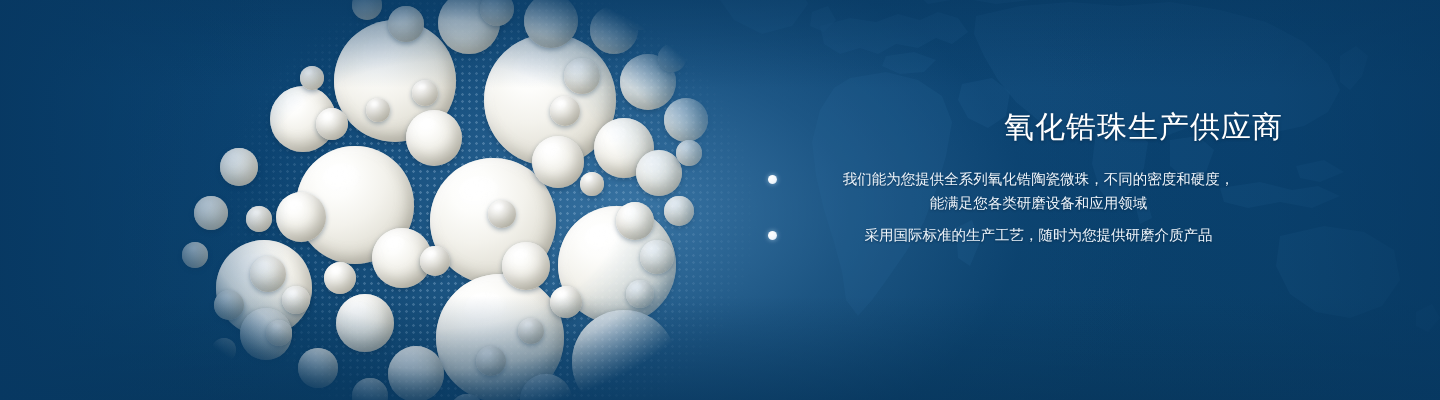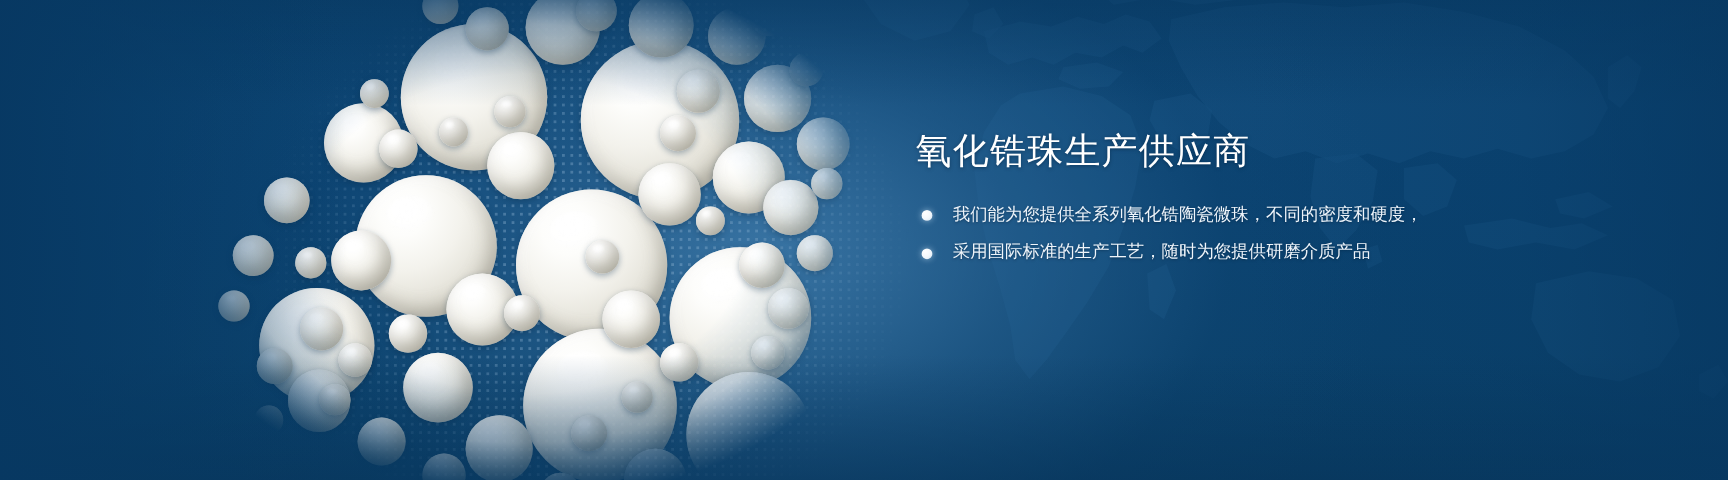--- a/index.html
+++ b/index.html
@@ -79,32 +79,34 @@
   .copy{position:absolute;left:763px;top:108px;width:520px;}
   .headline{
     color:#ffffff;
     font-size:30px;
     line-height:38px;
     letter-spacing:1px;
     font-weight:400;
     text-shadow:0 1px 3px rgba(3,30,56,0.55);
     margin:0 0 22px 0;
     white-space:nowrap;
+    text-align:right;
   }
   .bullets{list-style:none;margin:0;padding:0;}
   .bullet{
     position:relative;
     padding-left:31px;
     margin-bottom:9px;
     color:#eef4fa;
     font-size:14.5px;
     line-height:23px;
     text-shadow:0 1px 2px rgba(3,30,56,0.50);
-  }
-  .bullet:last-child{margin-bottom:16px;font-family:Liberation Mono, monospace;}
+    text-align:center;
+  }
+  .bullet:last-child{margin-bottom:16px;}
   .bullet-dot{
     position:absolute;left:5px;top:7px;
     width:9px;height:9px;border-radius:50%;
     background:radial-gradient(circle at 34% 30%, #ffffff 0%, #f2f7fc 55%, #cfe0ef 100%);
     box-shadow:0 0 5px rgba(200,225,245,0.65);
   }
   .bullet-line{display:block;white-space:nowrap;}
   .bullet-line + .bullet-line{margin-top:1px;}
 </style>
 </head>
@@ -225,20 +227,21 @@
 
   <div class="copy">
 
     <h1 class="headline">氧化锆珠生产供应商</h1>
 
     <ul class="bullets">
 
       <li class="bullet">
         <span class="bullet-dot"></span>
         <span class="bullet-line">我们能为您提供全系列氧化锆陶瓷微珠，不同的密度和硬度，</span>
+        <span class="bullet-line">能满足您各类研磨设备和应用领域</span>
       </li>
 
 
       <li class="bullet">
         <span class="bullet-dot"></span>
         <span class="bullet-line">采用国际标准的生产工艺，随时为您提供研磨介质产品</span>
       </li>
 
     </ul>
   </div>

